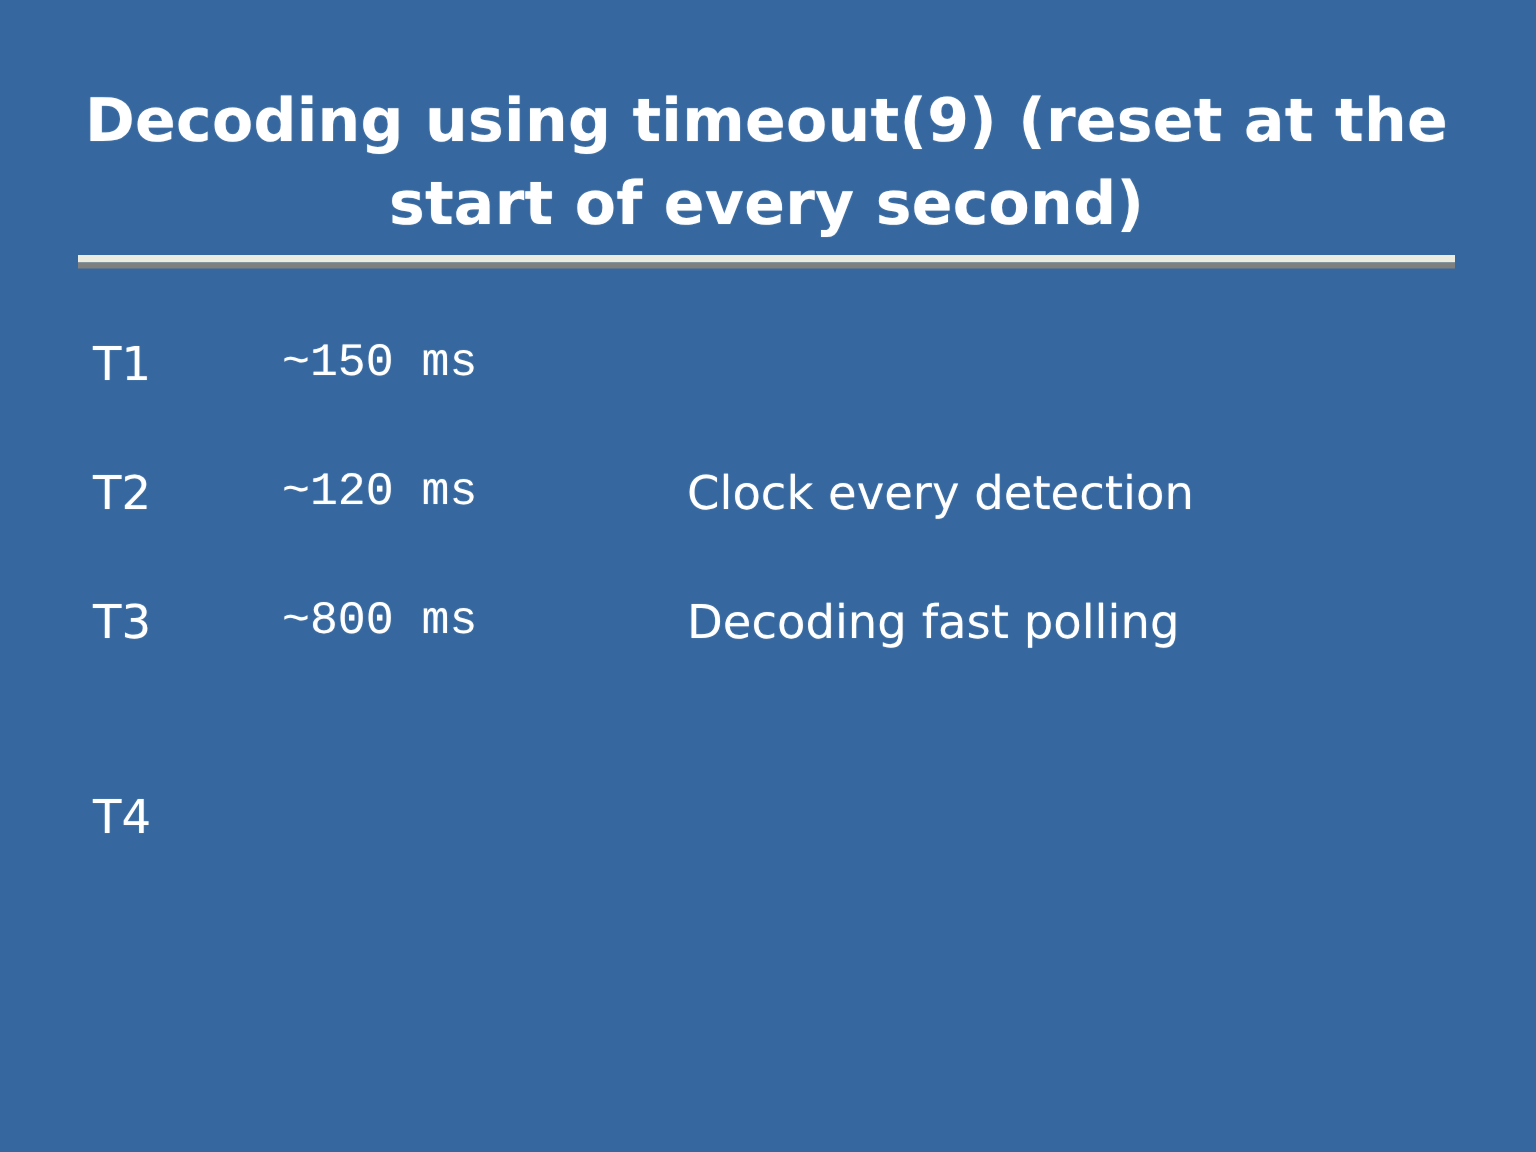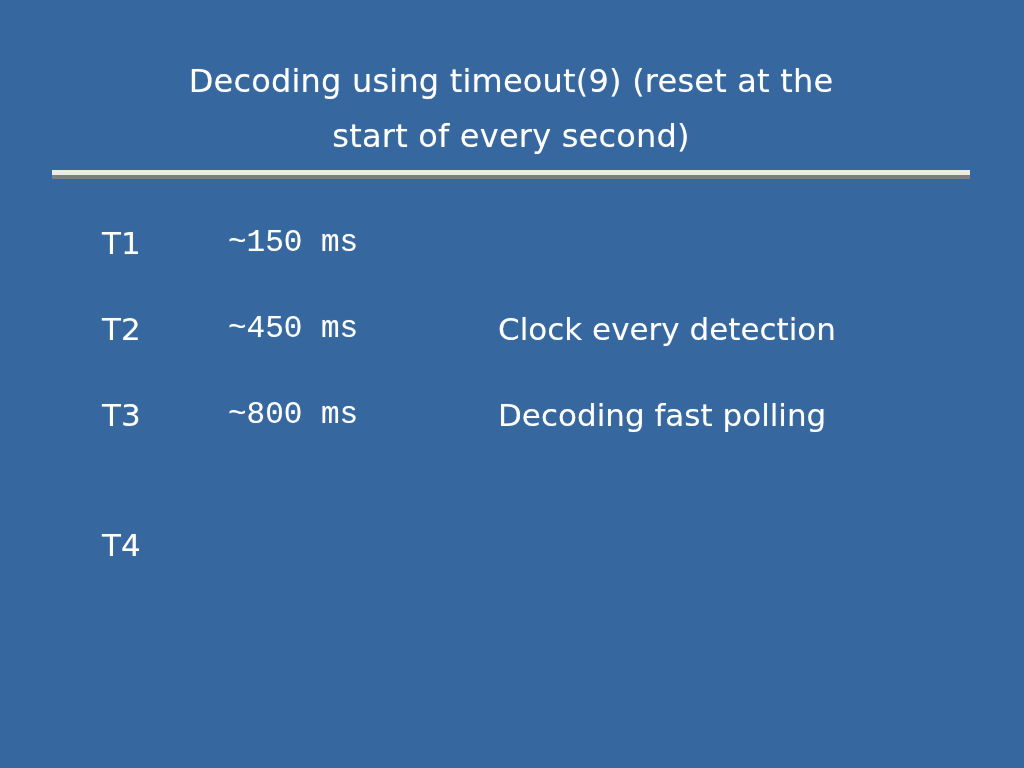--- a/index.html
+++ b/index.html
@@ -27,22 +27,22 @@
   .title-block {
     position: absolute;
     left: 52px;
     top: 54px;
     width: 918px;
     text-align: center;
   }
   .slide-title {
     margin: 0;
     font-family: "DejaVu Sans", sans-serif;
-    font-weight: 400;
-    font-size: 32px;
+    font-weight: 700;
+    font-size: 40px;
     line-height: 55px;
     letter-spacing: 0.2px;
     color: #ffffff;
     white-space: pre-line;
     text-shadow: 0 0 1px rgba(255,255,255,0.35);
   }
 
   
   .title-rule {
     position: absolute;
@@ -86,21 +86,20 @@
   .cell {
     position: absolute;
     top: 0;
     font-family: "DejaVu Sans", sans-serif;
     font-weight: 400;
     font-size: 31px;
     line-height: 42px;
     color: #ffffff;
     white-space: nowrap;
     text-shadow: 0 0 1px rgba(255,255,255,0.3);
-    margin-left: 40px;
   }
   .cell-id      { left: 0px; }
   .cell-timeout { left: 126px; font-family: Liberation Mono, monospace; }
   .cell-purpose { left: 396px; }
 </style>
 </head>
 <body>
 
 <div class="slide">
 
@@ -116,21 +115,21 @@
 
   <div class="body-table">
 
     <div class="timer-row">
       <span class="cell cell-id">T1</span>
       <span class="cell cell-timeout">~150 ms</span>
     </div>
 
     <div class="timer-row">
       <span class="cell cell-id">T2</span>
-      <span class="cell cell-timeout">~450 ms</span>
+      <span class="cell cell-timeout">~120 ms</span>
       <span class="cell cell-purpose">Clock every detection</span>
     </div>
 
     <div class="timer-row">
       <span class="cell cell-id">T3</span>
       <span class="cell cell-timeout">~800 ms</span>
       <span class="cell cell-purpose">Decoding fast polling</span>
     </div>
 
     <div class="timer-row spacer-row"></div>

